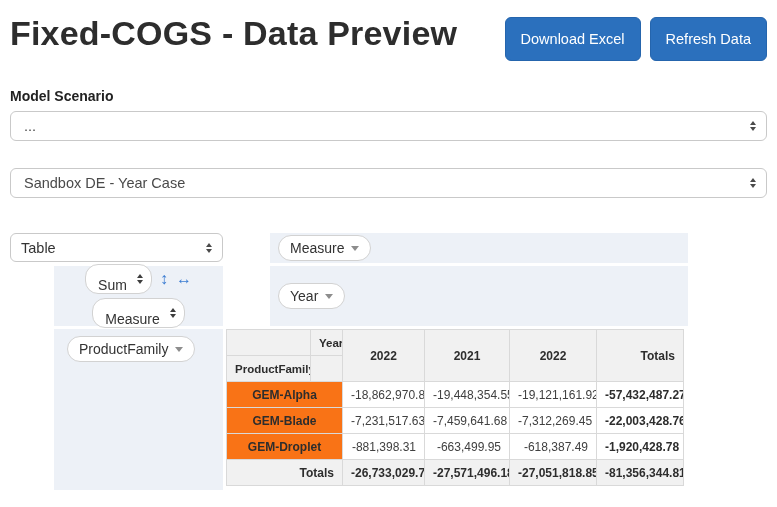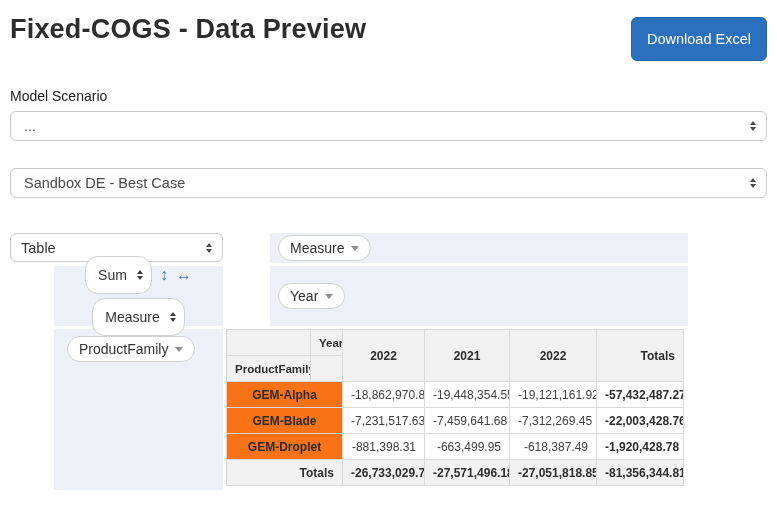--- a/index.html
+++ b/index.html
@@ -6,31 +6,31 @@
   html, body { width: 777px; height: 507px; overflow: hidden; }
   body {
     background: #ffffff;
     font-family: "Liberation Sans", "DejaVu Sans", sans-serif;
     color: #333;
     padding: 10px;
   }
 
   
   .top-bar { display: flex; justify-content: space-between; align-items: flex-start; margin-top: 4px; }
-  .page-title { font-size: 27px; font-weight: bold; color: #2d2d2d; letter-spacing: 0.2px; }
+  .page-title { font-size: 34px; font-weight: bold; color: #2d2d2d; letter-spacing: 0.2px; }
   .btn-group { display: flex; gap: 9px; padding-top: 3px; }
   .btn-primary {
     background: #2b70bd; color: #fff; border: 1px solid #2565ad;
     font-size: 14.5px; font-family: inherit;
     height: 44px; padding: 12px 15px; border-radius: 6px; cursor: pointer;
   }
 
   
   .form-group { margin-top: 27px; }
-  .form-label { font-size: 14px; font-weight: normal; color: #222; margin-bottom: 7px; }
+  .form-label { font-size: 14px; font-weight: bold; color: #222; margin-bottom: 7px; }
   .select-box {
     position: relative; width: 757px; height: 30px;
     border: 1px solid #c9c9c9; border-radius: 6px; background: #fff;
     display: flex; align-items: center; padding: 0 26px 0 13px;
     font-size: 14.5px; color: #4a4a4a; cursor: default;
   }
   .updown { position: absolute; right: 10px; top: 50%; transform: translateY(-50%);
             display: flex; flex-direction: column; align-items: center; gap: 2px; }
   .tri-up    { width: 0; height: 0; border-left: 3.5px solid transparent; border-right: 3.5px solid transparent; border-bottom: 4.5px solid #4a4a4a; }
   .tri-down  { width: 0; height: 0; border-left: 3.5px solid transparent; border-right: 3.5px solid transparent; border-top: 4.5px solid #4a4a4a; }
@@ -60,23 +60,23 @@
   .field-pill {
     display: inline-flex; align-items: center; gap: 7px;
     background: #fff; border: 1px solid #d2d2d2; border-radius: 14px;
     height: 26px; padding: 0 11px; font-size: 14px; color: #333; cursor: pointer;
   }
   .caret-down { width: 0; height: 0; border-left: 4px solid transparent; border-right: 4px solid transparent; border-top: 5px solid #8d8d8d; margin-top: 1px; }
 
   .agg-panel { display: flex; flex-direction: column; align-items: center; justify-content: center; height: 100%; gap: 4px; }
   .agg-row { display: flex; align-items: center; gap: 8px; }
   .mini-select {
-    position: relative; display: inline-flex; align-items: center;
+    position: relative; display: inline-flex; align-items: flex-end;
     background: #fff; border: 1px solid #d2d2d2; border-radius: 13px;
-    height: 38px; padding: 0 24px 0 12px; font-size: 14px; color: #333;
+    height: 30px; padding: 0 24px 0 12px; font-size: 14px; color: #333;
   }
   .mini-select .updown { right: 8px; }
   .mini-select .tri-up { border-bottom-color: #3d3d3d; }
   .mini-select .tri-down { border-top-color: #3d3d3d; }
   .blue-arrow { color: #3c7dd2; font-size: 16px; font-weight: bold; line-height: 1; cursor: pointer; }
 
   
   .grid-wrap { background: #fff; }
   table.data-grid { border-collapse: collapse; table-layout: fixed; width: 457px; font-size: 12px; }
   .data-grid th, .data-grid td {
@@ -101,37 +101,38 @@
   .col-2022 { width: 87px; }
   .col-tot  { width: 87px; }
 </style>
 </head>
 <body>
 
 <div class="top-bar">
   <div class="page-title">Fixed-COGS - Data Preview</div>
   <div class="btn-group">
     <button class="btn-primary">Download Excel</button>
+    <button class="btn-primary">Refresh Data</button>
   </div>
 </div>
 
 <div class="form-group">
   <div class="form-label">Model Scenario</div>
   <div class="select-box">
     <span>...</span>
     <span class="updown">
         <span class="tri-up"></span>
         <span class="tri-down"></span>
       </span>
   </div>
 </div>
 
 <div class="form-group">
   <div class="select-box">
-    <span>Sandbox DE - Best Case</span>
+    <span>Sandbox DE - Year Case</span>
     <span class="updown">
         <span class="tri-up"></span>
         <span class="tri-down"></span>
       </span>
   </div>
 </div>
 
 <div class="pivot">
 
   <div class="cell-toolbar">

